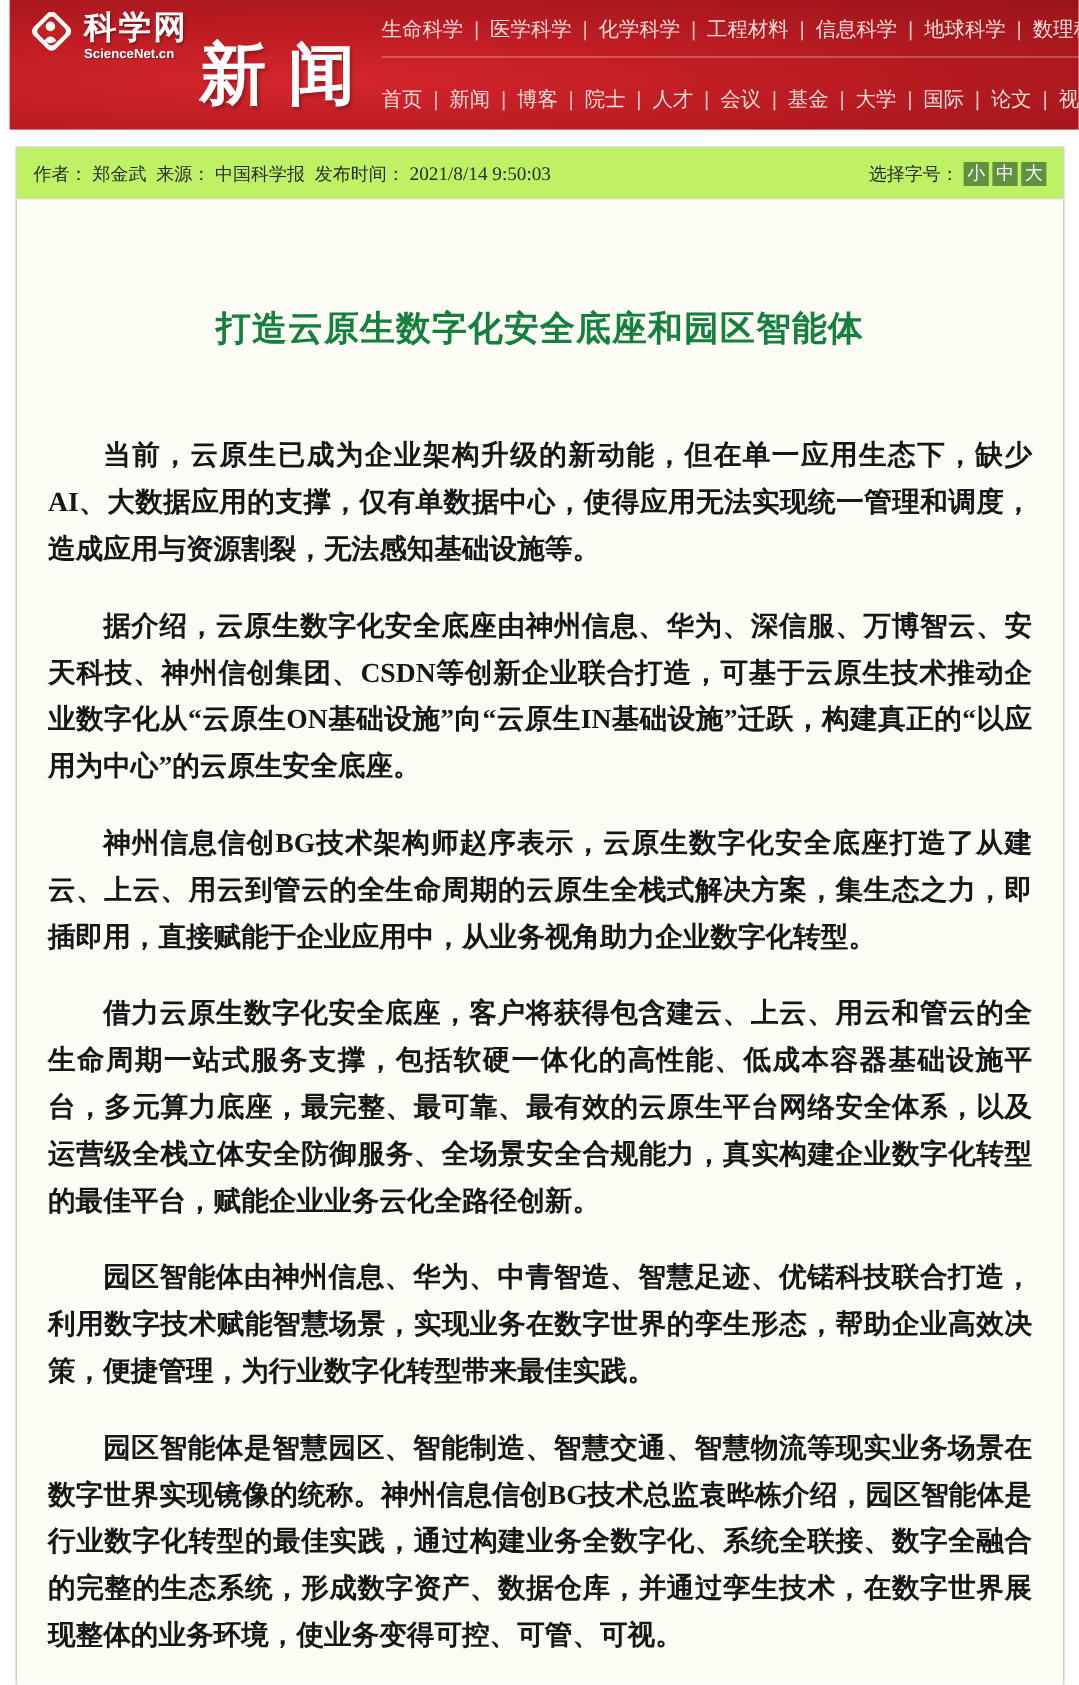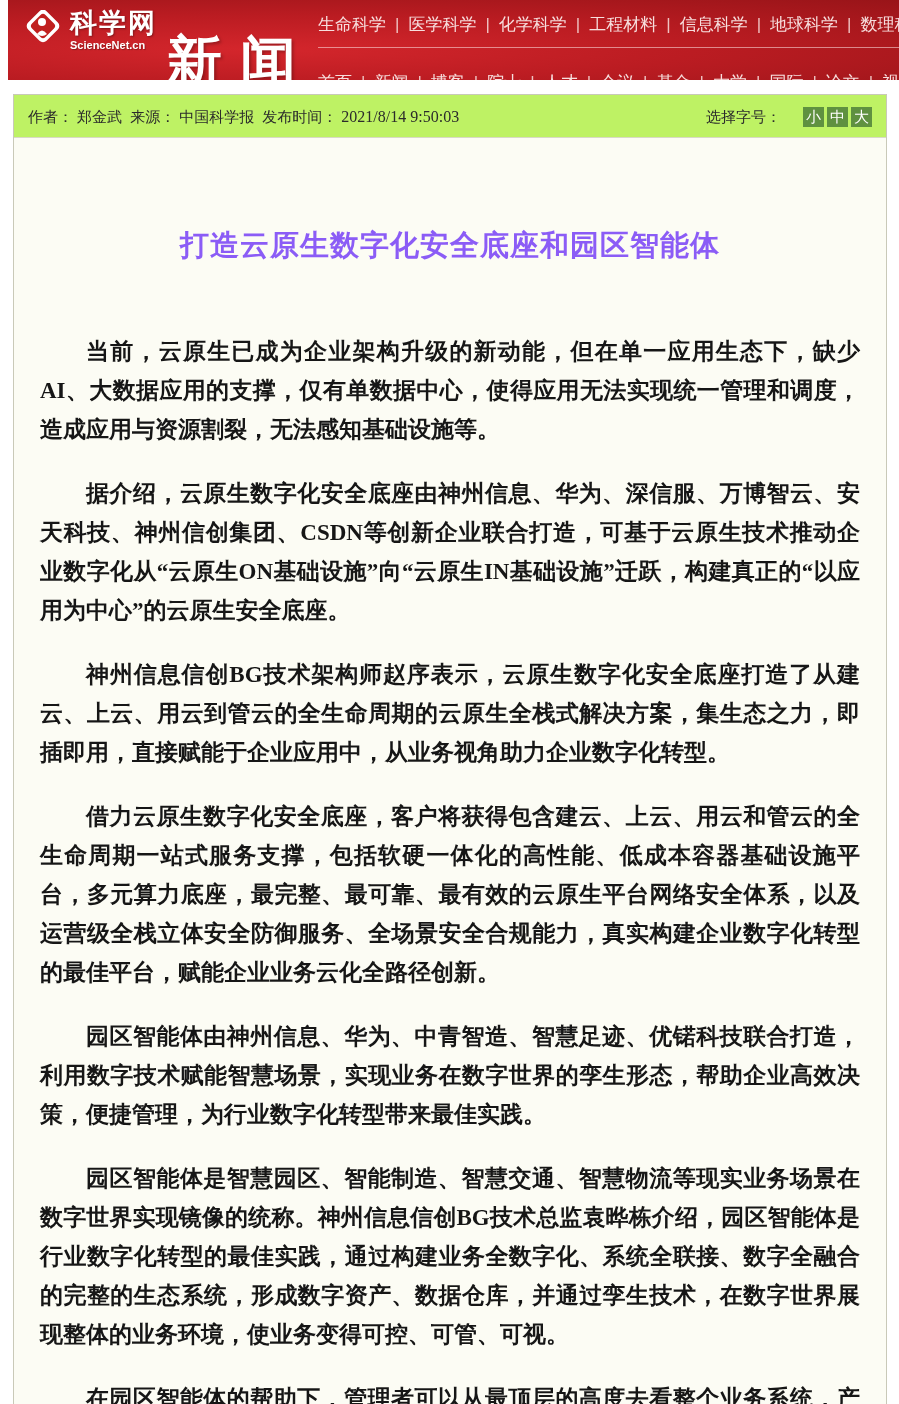--- a/index.html
+++ b/index.html
@@ -7,21 +7,21 @@
   body {
     font-family: "Liberation Sans", "DejaVu Sans", sans-serif;
     position: relative;
     height: 1404px;
     overflow: hidden;
   }
 
   
   .site-header {
     margin-left: 8px;
-    height: 80px;
+    height: 108px;
     background: radial-gradient(ellipse at 28% 62%, #d4262c 0%, #bb1c22 48%, #8f1216 115%);
     position: relative;
     overflow: hidden;
   }
   .logo {
     position: absolute; left: 12px; top: 10px;
     display: flex; align-items: flex-start; gap: 6px;
     cursor: pointer;
   }
   .logo-text { color: #fff; line-height: 1; }
@@ -58,37 +58,37 @@
 
   .meta-bar {
     background: #bef264;
     border-bottom: 1px solid #d9d9c6;
     padding: 12px 14px 10px 14px;
     display: flex; justify-content: space-between; align-items: center;
     font-size: 15px; color: #2b2b2b;
   }
   .meta-left span { margin-right: 4px; }
   .meta-time { font-family: "Liberation Serif", serif; font-size: 16px; }
-  .meta-right { display: flex; align-items: center; gap: 19px; }
+  .meta-right { display: flex; align-items: center; gap: 1px; }
   .fs-btn {
     display: inline-block;
     background: #5f9140; color: #ffffff;
     padding: 1px 3px; margin-left: 3px;
     font-size: 15px; line-height: 1.2;
     text-decoration: none; cursor: pointer;
   }
 
   
   .article {
     padding: 36px 26px 24px 26px;
     font-family: "Liberation Serif", serif;
   }
   .article-title {
     text-align: center;
-    color: #8b5cf6;
+    color: #15803d;
     font-size: 29px;
     font-weight: 600;
     letter-spacing: 1px;
     margin: 52px 0 66px 0;
     font-family: "Liberation Sans", "DejaVu Sans", sans-serif;
   }
   .article-body p {
     font-size: 23px;
     line-height: 39px;
     color: #161616;

